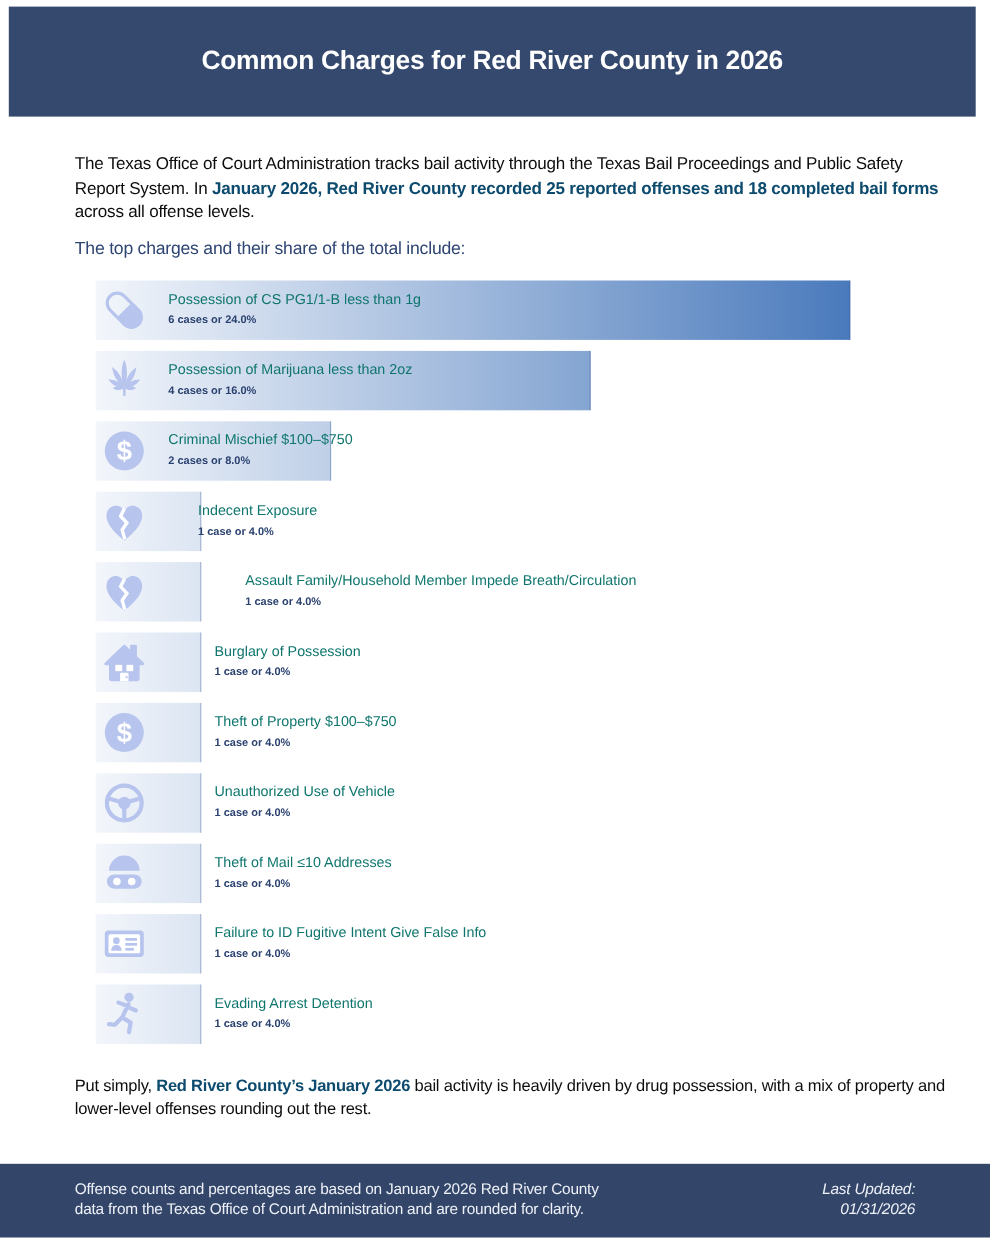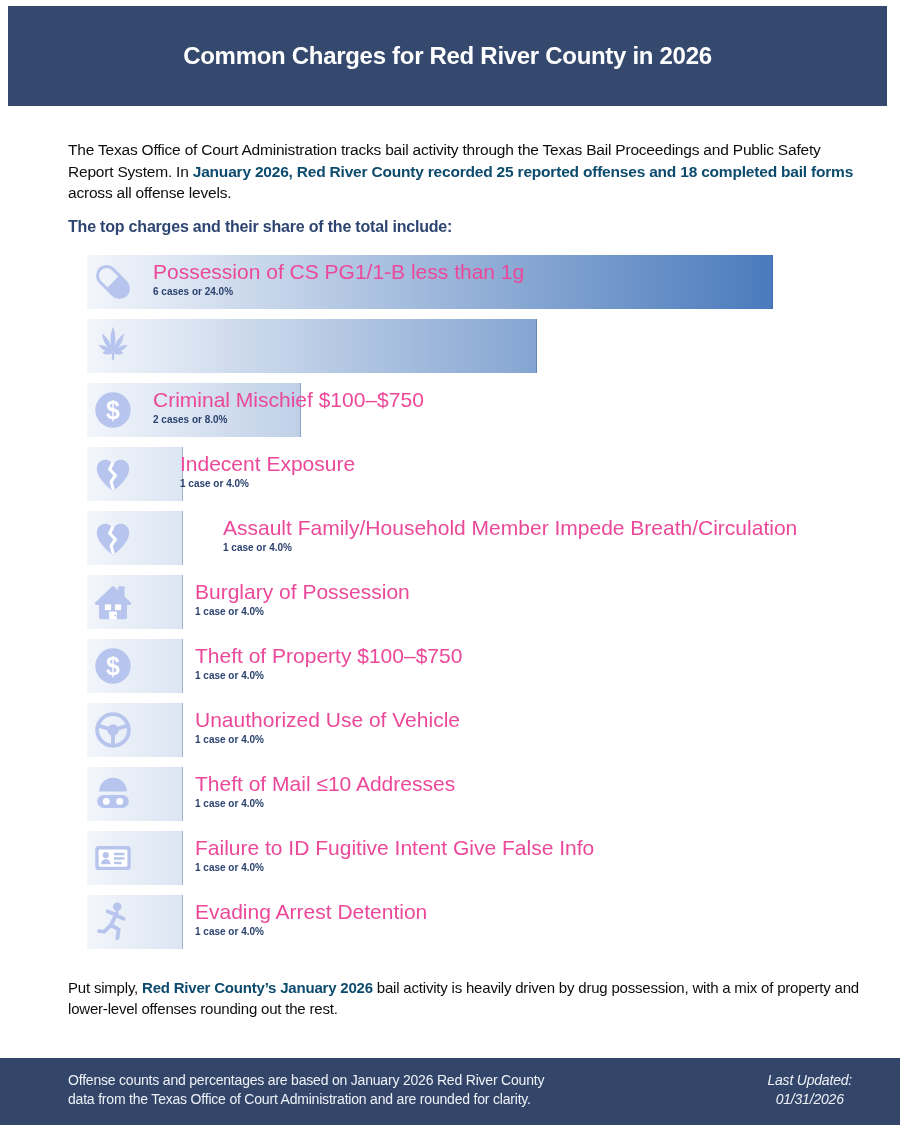--- a/index.html
+++ b/index.html
@@ -21,54 +21,54 @@
   }
 
   .intro {
     position:absolute; left:68px; top:139px; width:800px;
     font-size:15.5px; line-height:21.5px; color:#0d0d0d; letter-spacing:-0.2px;
   }
   .seg-bold { font-weight:bold; color:#0c4a6e; }
 
   .chart-heading {
     position:absolute; left:68px; top:218px;
-    font-size:16px; font-weight:bold; color:#2E4572; letter-spacing:-0.2px;text-align:center;
+    font-size:16px; font-weight:normal; color:#2E4572; letter-spacing:-0.2px;text-align:center;
   }
 
   #chart-rows { position:absolute; left:87px; top:255px; width:760px; }
   .row { position:relative; height:54px; margin-bottom:10px; }
   .bar {
     position:absolute; left:0; top:0; height:54px;
     background-repeat:no-repeat;
     border-right:1px solid rgba(53,84,140,0.35);
   }
   .icon {
     position:absolute; left:3px; top:4px; width:46px; height:46px;
     display:flex; align-items:center; justify-content:center;
   }
   .icon svg { width:46px; height:46px; display:block; }
   .rowtext { position:absolute; top:50%; transform:translateY(-50%); white-space:nowrap; }
-  .rowtext .label { font-size:21px; line-height:20px; color:#ec4899; }
+  .rowtext .label { font-size:13px; line-height:20px; color:#0f766e; }
   .rowtext .value { font-size:10px; line-height:20px; font-weight:bold; color:#2B4270; }
 
   .summary {
     position:absolute; left:68px; top:977px; width:806px;
     font-size:15px; line-height:21px; color:#0d0d0d; letter-spacing:-0.2px;
   }
 
   .footer {
     position:absolute; left:0; top:1058px; width:900px; height:67px;
     background:#33466A; color:#EEF1F7;
   }
   .footer-note {
     position:absolute; left:68px; top:13px;
     font-size:14px; line-height:19px; letter-spacing:-0.2px;
   }
   .last-updated {
-    position:absolute; right:48px; top:13px; text-align:center;
+    position:absolute; right:68px; top:13px; text-align:right;
     font-style:italic; font-size:14px; line-height:19px; letter-spacing:-0.2px;
   }
 </style>
 </head>
 <body>
 
 <div class="banner" style="background: rgb(53, 73, 110);">
   <h1 style="color: rgb(255, 255, 255);">Common Charges for Red River County in 2026</h1>
 </div>
 
@@ -101,20 +101,24 @@
             <path transform="rotate(30)" d="M0 0 C3.2 -8 3.2 -16 0 -23 C-3.2 -16 -3.2 -8 0 0 Z"></path>
             <path transform="rotate(-30)" d="M0 0 C3.2 -8 3.2 -16 0 -23 C-3.2 -16 -3.2 -8 0 0 Z"></path>
             <path transform="rotate(62)" d="M0 0 C3 -6 3 -12 0 -17 C-3 -12 -3 -6 0 0 Z"></path>
             <path transform="rotate(-62)" d="M0 0 C3 -6 3 -12 0 -17 C-3 -12 -3 -6 0 0 Z"></path>
             <path transform="rotate(90)" d="M0 0 C2.6 -4 2.6 -8 0 -11 C-2.6 -8 -2.6 -4 0 0 Z"></path>
             <path transform="rotate(-90)" d="M0 0 C2.6 -4 2.6 -8 0 -11 C-2.6 -8 -2.6 -4 0 0 Z"></path>
             <rect x="-1.2" y="0" width="2.4" height="7.5"></rect>
           </g>
         </svg>
       </span>
+      <div class="rowtext" style="left: 66px;">
+        <div class="label">Possession of Marijuana less than 2oz</div>
+        <div class="value">4 cases or 16.0%</div>
+      </div>
     </div>
     <div class="row">
       <div class="bar" style="width: 214px; background-image: linear-gradient(to right, rgb(243, 246, 251), rgb(74, 122, 188)); background-size: 686px 54px;"></div>
       <span class="icon" style="color: rgb(183, 196, 237);">
         <svg viewBox="0 0 48 48">
           <circle cx="24" cy="24" r="18.5" fill="currentColor"></circle>
           <text x="24" y="33" text-anchor="middle" font-size="26" font-weight="bold" fill="#fff" font-family="Liberation Sans, DejaVu Sans, sans-serif">$</text>
         </svg>
       </span>
       <div class="rowtext" style="left: 66px;">

